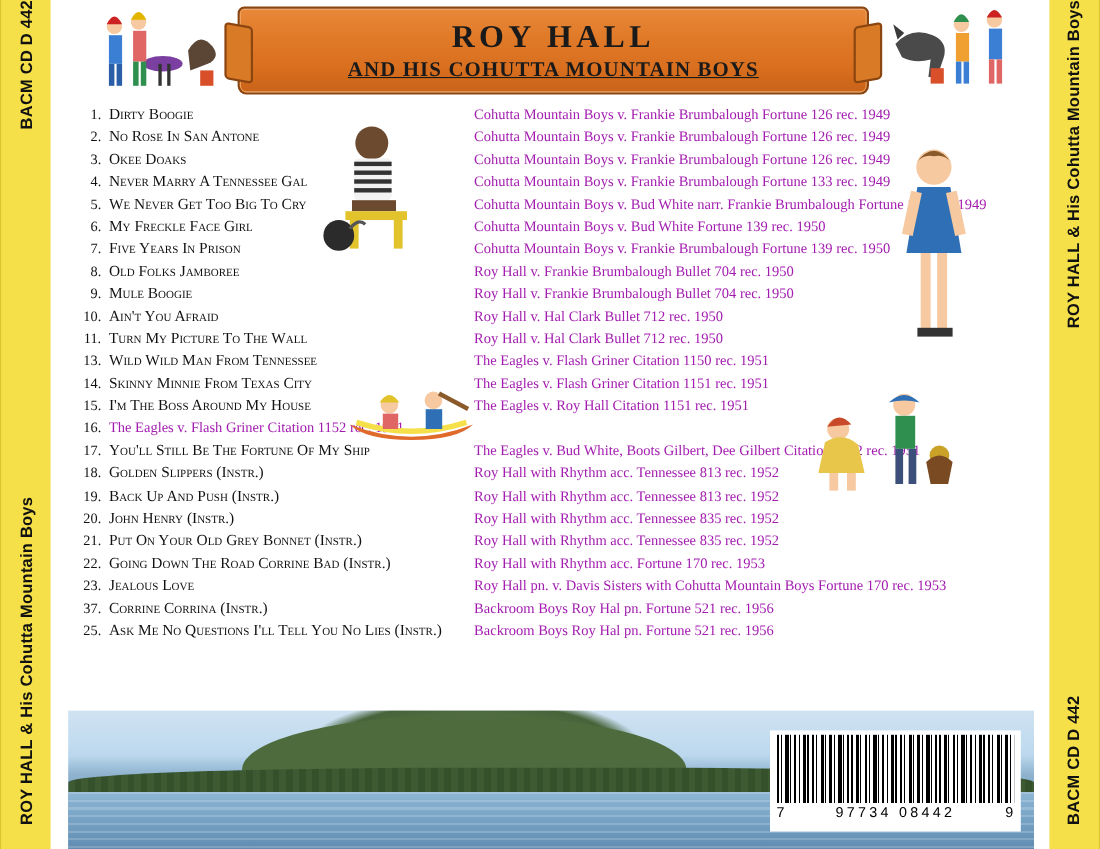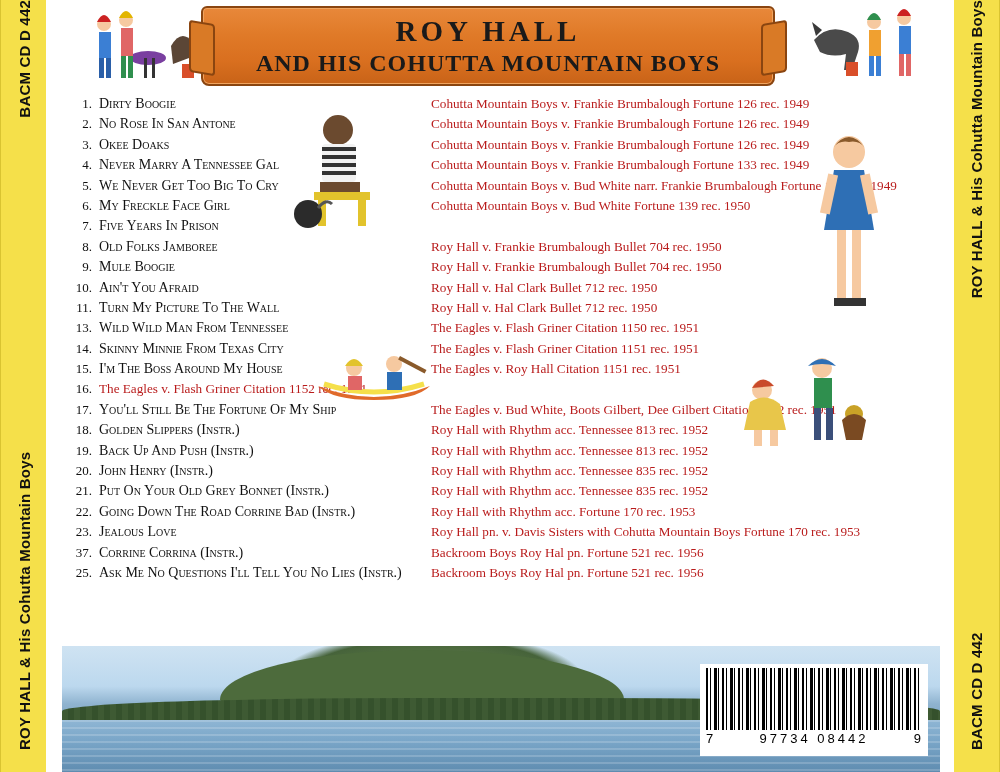--- a/index.html
+++ b/index.html
@@ -33,21 +33,21 @@
   .spine.left .spine-bottom{transform:rotate(-90deg) translate(-772px,0);}
   .content{
     position:absolute;left:46px;right:46px;top:0;bottom:0;
     background:#ffffff;
   }
   
   .banner-wrap{
     position:relative;height:92px;
   }
   .banner{
-    position:absolute;left:155px;top:6px;width:570px;height:76px;
+    position:absolute;left:170px;top:6px;width:570px;height:76px;
     background:linear-gradient(180deg,#e8883a 0%,#e07a28 35%,#d96f1f 70%,#c86318 100%);
     border:2px solid #8a4510;
     border-radius:6px 6px 8px 8px;
     box-shadow:inset 0 0 0 1px #f0a45f;
     display:flex;flex-direction:column;align-items:center;justify-content:center;
   }
   .banner:before{
     content:"";position:absolute;left:-14px;top:14px;width:22px;height:48px;
     background:#d97a26;border:2px solid #8a4510;border-radius:4px;
     transform:skewY(10deg);
@@ -56,22 +56,23 @@
     content:"";position:absolute;right:-14px;top:14px;width:22px;height:48px;
     background:#d97a26;border:2px solid #8a4510;border-radius:4px;
     transform:skewY(-10deg);
   }
   .banner .t1{
     font-family:"Liberation Serif", serif;
     font-weight:bold;font-size:29px;color:#1a1a1a;letter-spacing:4px;
   }
   .banner .t2{
     font-family:"Liberation Serif", serif;
-    font-weight:bold;font-size:24px;color:#1a1a1a;letter-spacing:1px;
+    font-weight:bold;font-size:19px;color:#1a1a1a;letter-spacing:1px;
     margin-top:2px;
+    text-decoration:underline;
   }
   
   .art{position:absolute;pointer-events:none;}
   .clown-left{left:40px;top:8px;width:130px;height:80px;}
   .clown-right{right:20px;top:6px;width:130px;height:80px;}
 
   
   .tracks{
     position:absolute;left:16px;right:10px;top:96px;
     font-size:12.5px;
@@ -88,21 +89,21 @@
   .title{
     width:332px;
     font-family:"Liberation Serif", serif;
     font-variant:small-caps;
     font-size:14px;color:#111;
     white-space:nowrap;overflow:hidden;
   }
   .credit{
     flex:1;
     font-family:"Liberation Serif", serif;
-    font-size:13.2px;color:#b91c1c;
+    font-size:13.2px;color:#a21caf;
     white-space:nowrap;
   }
   
   .photo{
     position:absolute;left:16px;right:14px;bottom:0;height:126px;
     background:
       radial-gradient(ellipse 220px 70px at 42% 28%, #6e8a52 0%, #46633a 60%, rgba(70,99,58,0) 70%),
       linear-gradient(180deg,#cfe3f2 0%,#bcd8ee 32%,#8fb3cf 46%,#7fa6c6 60%,#6d96ba 100%);
     overflow:hidden;
   }
@@ -241,20 +242,21 @@
         <div class="credit">Cohutta Mountain Boys v. Bud White narr. Frankie Brumbalough Fortune 133 rec. 1949</div>
       </div>
       <div class="row">
         <div class="num">6.</div>
         <div class="title">My Freckle Face Girl</div>
         <div class="credit">Cohutta Mountain Boys v. Bud White Fortune 139 rec. 1950</div>
       </div>
       <div class="row">
         <div class="num">7.</div>
         <div class="title">Five Years In Prison</div>
+        <div class="credit">Cohutta Mountain Boys v. Frankie Brumbalough Fortune 139 rec. 1950</div>
       </div>
       <div class="row">
         <div class="num">8.</div>
         <div class="title">Old Folks Jamboree</div>
         <div class="credit">Roy Hall v. Frankie Brumbalough Bullet 704 rec. 1950</div>
       </div>
       <div class="row">
         <div class="num">9.</div>
         <div class="title">Mule Boogie</div>
         <div class="credit">Roy Hall v. Frankie Brumbalough Bullet 704 rec. 1950</div>

